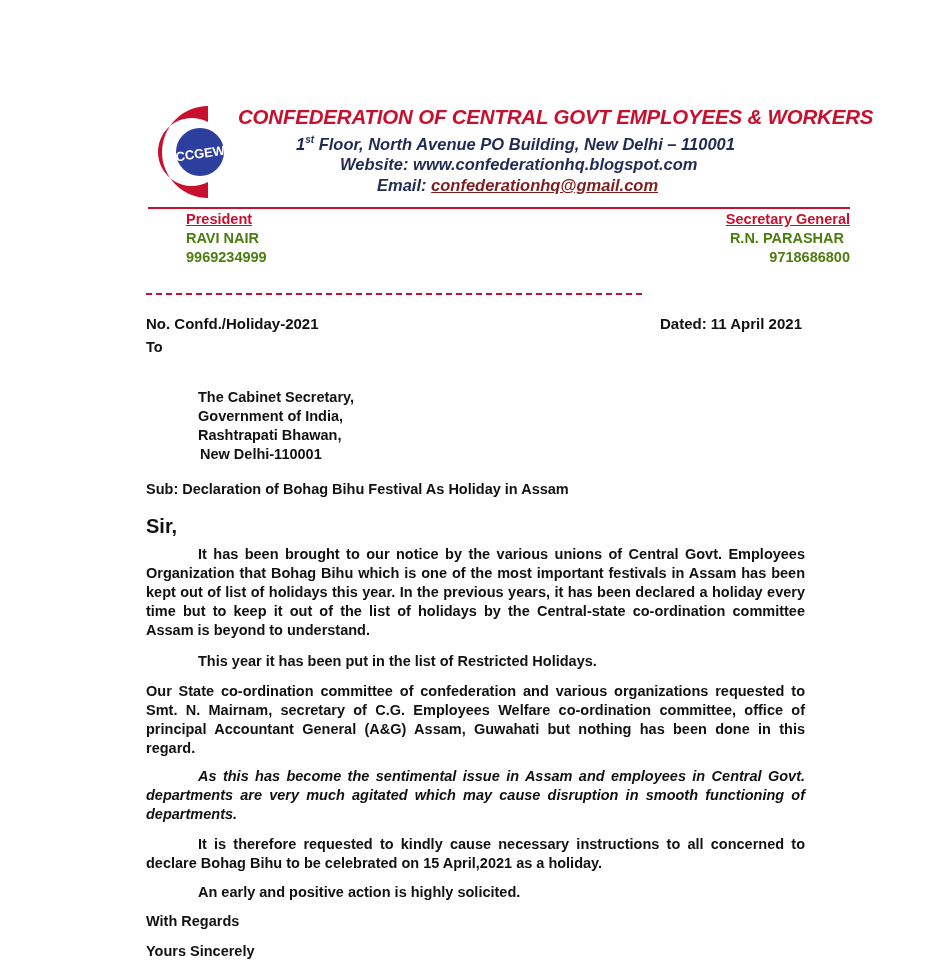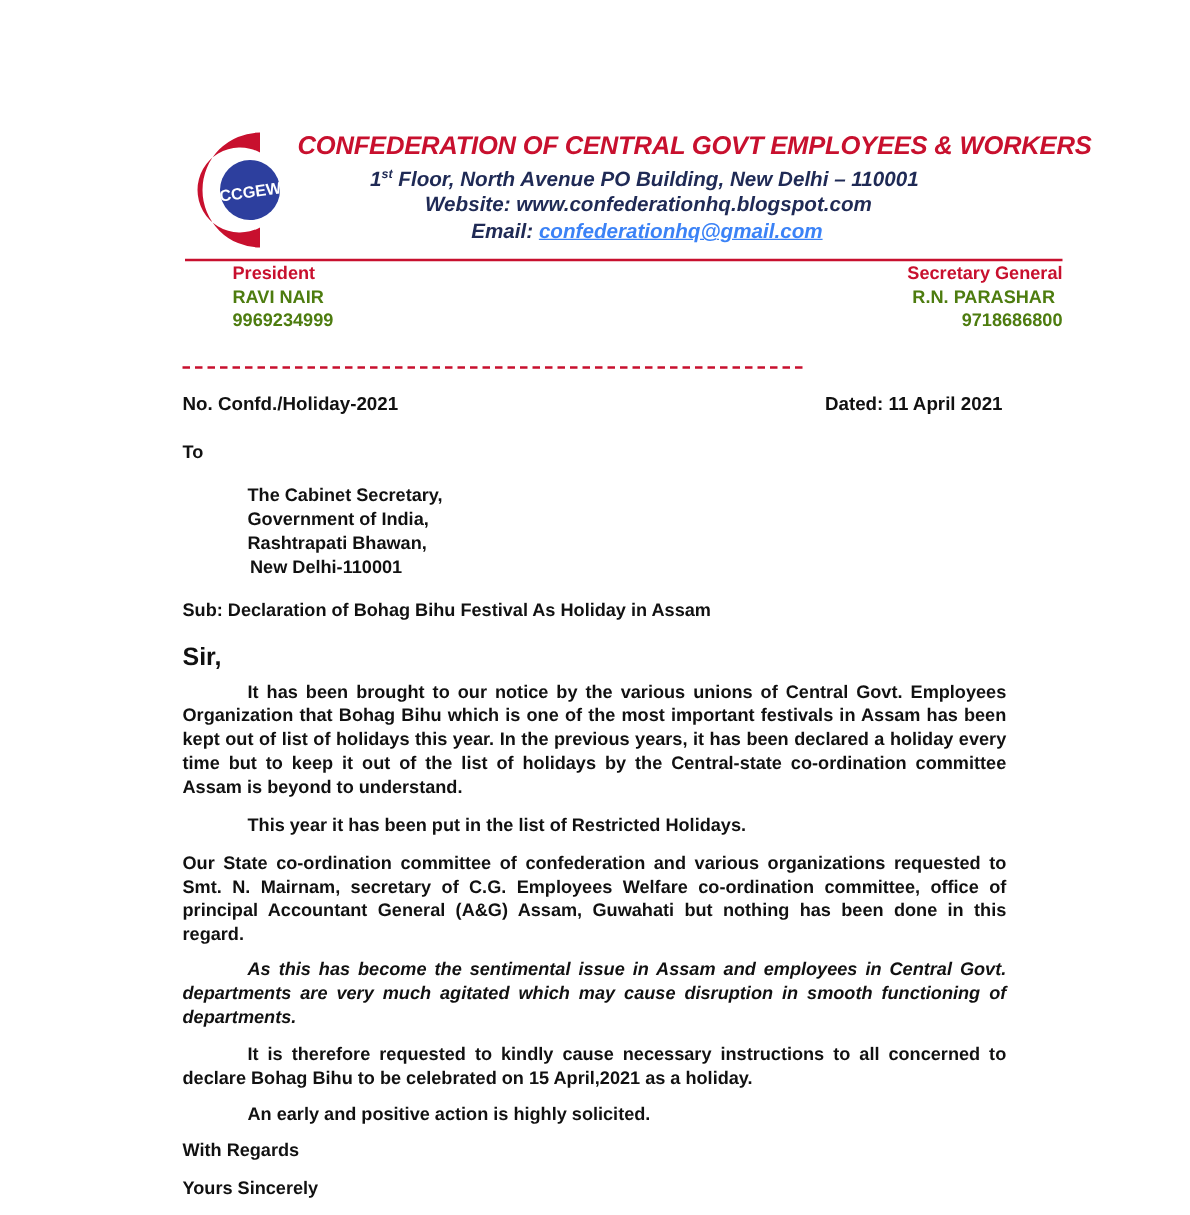--- a/index.html
+++ b/index.html
@@ -6,31 +6,31 @@
     body { width: 952px; height: 972px; position: relative; overflow: hidden;
            font-family: "Liberation Sans", sans-serif; color: #111; }
     .abs { position: absolute; }
     .logo { left: 148px; top: 102px; width: 96px; height: 100px; }
     .org-name { left: 238px; top: 105px; font-size: 20.5px; font-weight: bold; font-style: italic;
                 color: #c8102e; letter-spacing: -0.2px; white-space: nowrap; text-align: right; }
     .addr { font-size: 16.5px; font-weight: bold; font-style: italic; color: #1f2a55; white-space: nowrap; }
     .addr1 { left: 296px; top: 134px; }
     .addr2 { left: 340px; top: 155px; }
     .addr3 { left: 377px; top: 176px; }
-    .addr3 .email-link { color: #3b82f6; text-decoration: underline; }
+    .addr3 .email-link { color: #7f1d1d; text-decoration: underline; }
     .rule-red { left: 148px; top: 207px; width: 702px; height: 2px; background: #c8102e; }
     .officer { font-size: 14.5px; font-weight: bold; white-space: nowrap; line-height: 19px; }
     .off-left { left: 186px; top: 210px; }
     .off-right { right: 102px; top: 210px; text-align: right; }
-    .officer .role { color: #c8102e; }
+    .officer .role { color: #c8102e; text-decoration: underline; }
     .officer .name, .officer .phone { color: #4d7c0f; }
     .dash-rule { left: 146px; top: 293px; width: 496px; height: 0; border-top: 2px dashed #c8102e; }
     .ref-no { left: 146px; top: 315px; font-size: 15px; font-weight: bold; text-align: center; }
     .ref-date { right: 150px; top: 315px; font-size: 15px; font-weight: bold; }
-    .to { left: 146px; top: 354px; font-size: 14.5px; font-weight: bold; }
+    .to { left: 146px; top: 339px; font-size: 14.5px; font-weight: bold; }
     .addressee { left: 198px; top: 388px; font-size: 14.5px; font-weight: bold; line-height: 19px; }
     .subject { left: 146px; top: 481px; font-size: 14.5px; font-weight: bold; }
     .salutation { left: 146px; top: 515px; font-size: 20px; font-weight: bold; }
     .para { left: 146px; width: 659px; font-size: 14.5px; font-weight: bold; line-height: 19px;
             text-align: justify; }
     .para.indent { text-indent: 52px; }
     .p1 { top: 545px; }
     .p2 { top: 652px; }
     .p3 { top: 682px; }
     .p4 { top: 767px; font-style: italic; }

